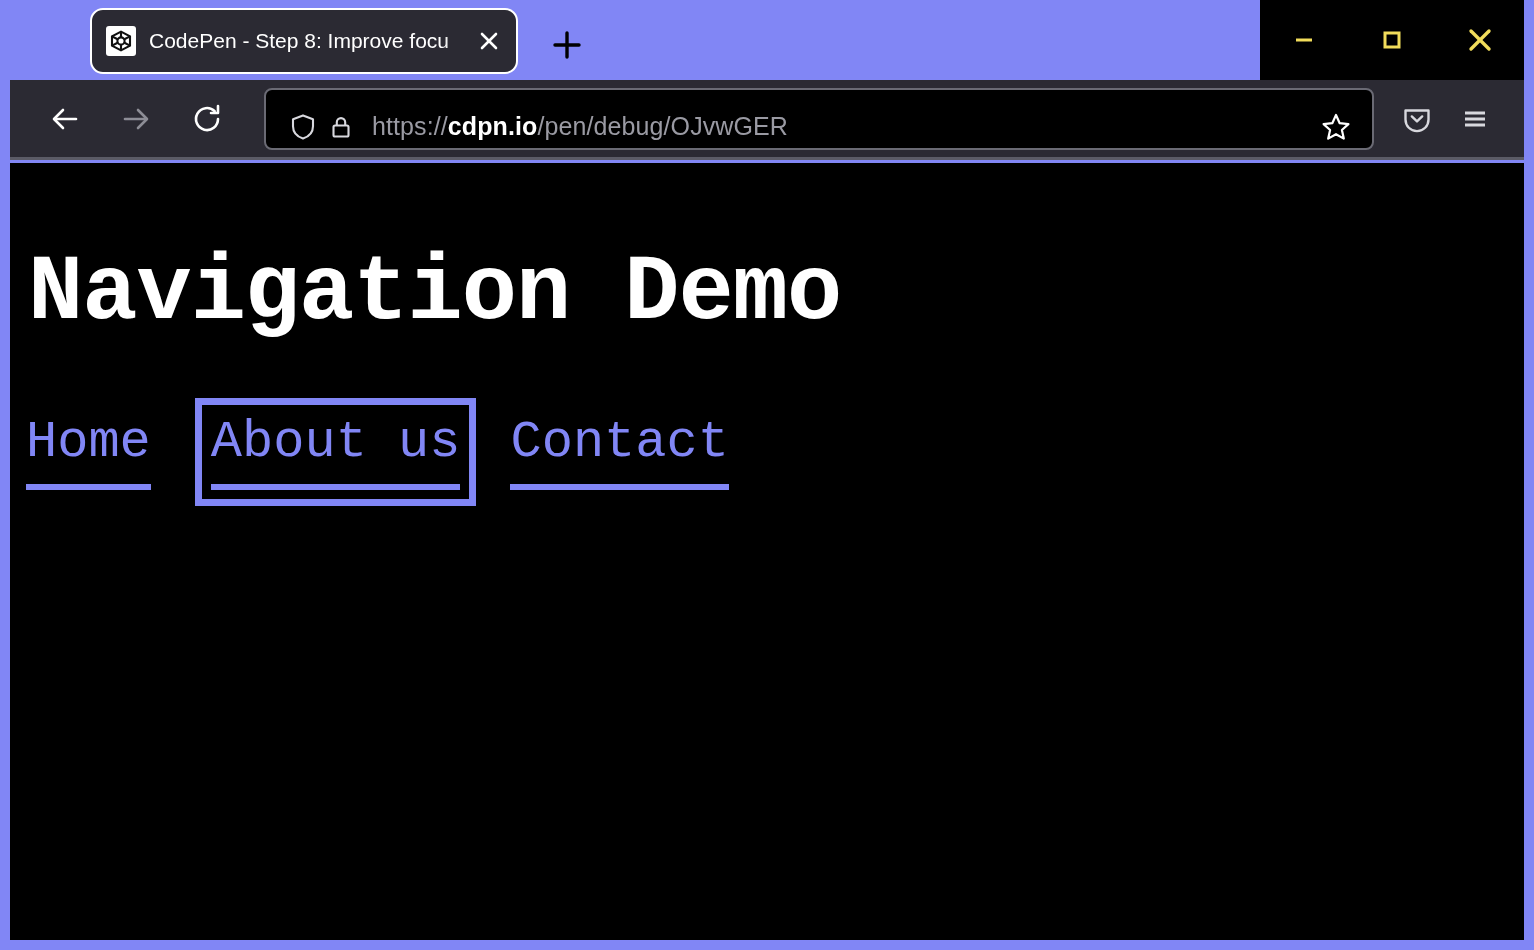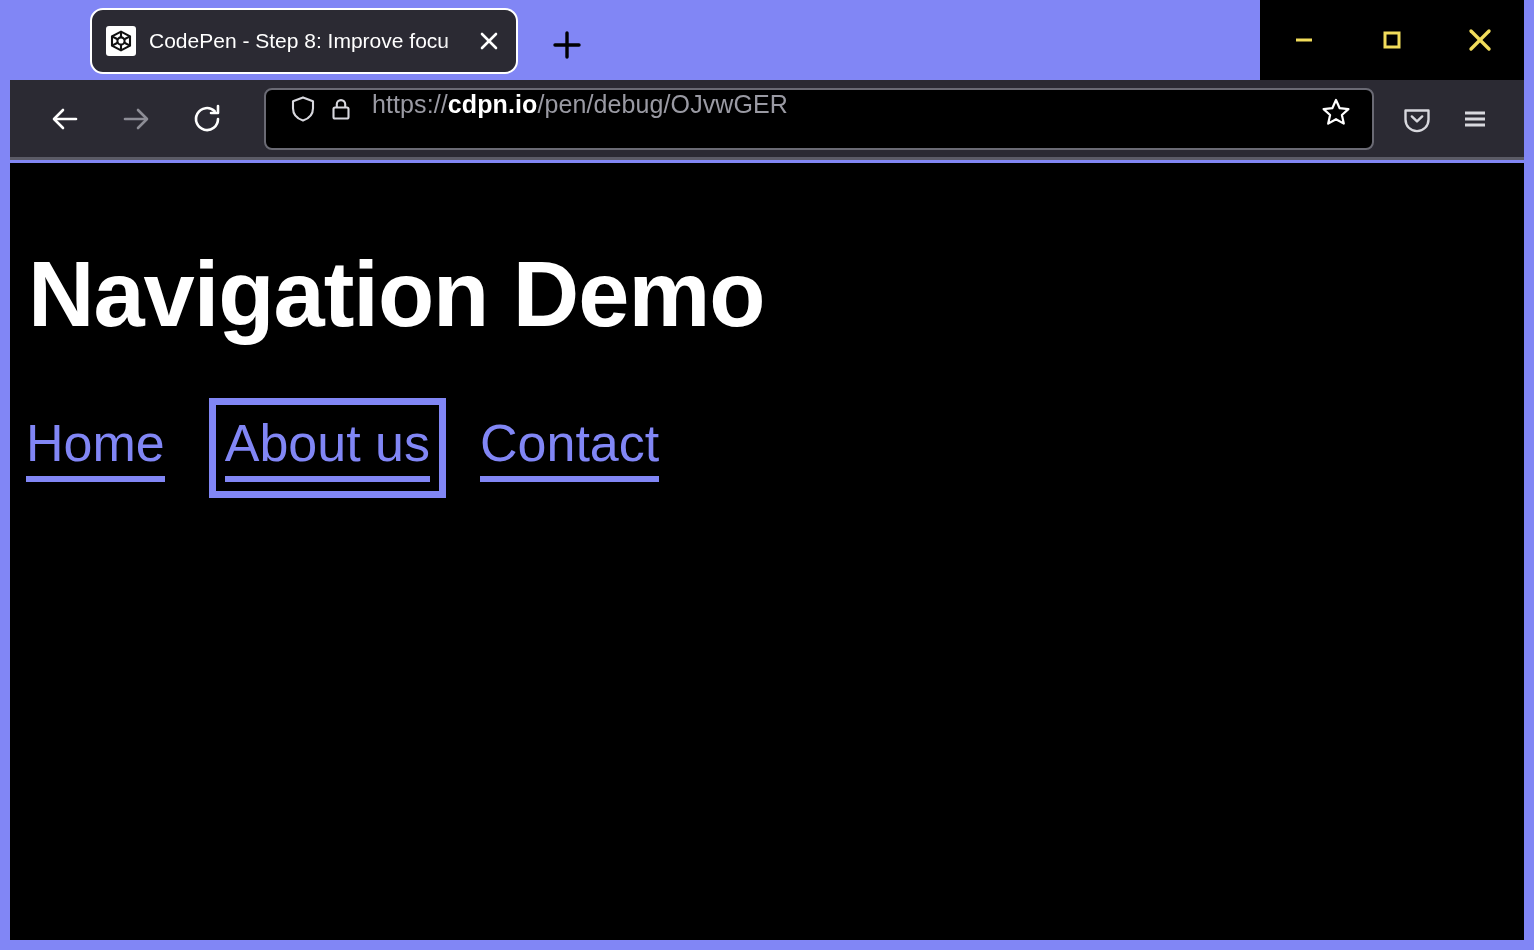--- a/index.html
+++ b/index.html
@@ -139,21 +139,22 @@
 
   
   .urlbar {
     flex: 1 1 auto;
     height: 62px;
     margin: 0 14px 0 26px;
     background: #000000;
     border: 2px solid #6a6a74;
     border-radius: 8px;
     display: flex;
-    padding: 0 14px 0 18px;
+    align-items: center;
+    padding: 16px 14px 0 18px;
     min-width: 0;
   }
   .urlbar-icon {
     flex: 0 0 auto;
     width: 38px; height: 38px;
     display: flex;
     align-items: center;
     justify-content: center;
     color: #d8d8de;
   }
@@ -192,20 +193,21 @@
   }
 
   
   .viewport {
     position: absolute;
     left: 10px; top: 163px;
     width: 1514px;
     height: 777px;
     background: #000000;
     overflow: hidden;
+    font-family: Liberation Mono, monospace;
   }
 
   .page-title {
     color: #ffffff;
     font-weight: 700;
     font-size: 92px;
     line-height: 1;
     letter-spacing: -1px;
     margin: 85px 0 0 18px;
   }
@@ -216,21 +218,21 @@
     align-items: center;
   }
 
   .nav-link {
     position: relative;
     display: inline-block;
     color: #8186f5;
     font-size: 52px;
     line-height: 1.12;
     text-decoration: none;
-    padding-bottom: 4px;
+    padding-bottom: 12px;
     border-bottom: 6px solid #8186f5;
     margin-right: 50px;
     white-space: nowrap;
   }
 
   .nav-link.focused {
     outline: 7px solid #8186f5;
     outline-offset: 9px;
     margin-left: 10px;
   }

